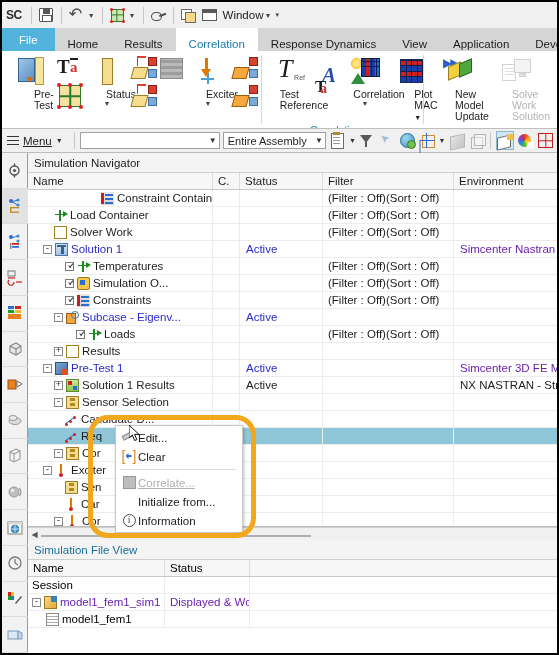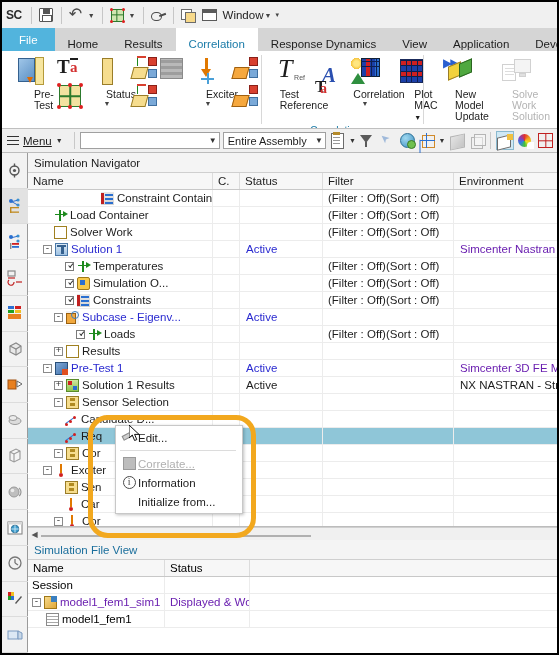--- a/index.html
+++ b/index.html
@@ -1086,37 +1086,45 @@
 
   </div>
 
   <div class="ctxmenu" style="left:113px; top:423px; width:128px;">
     <div class="ctxitem">
       <span class="ci">
           <span class="ic-edit"></span>
         </span>
       <span>Edit...</span>
     </div>
+    <div class="ctxitem">
+      <span class="ci">
+          <span class="ic-clear">
+            <i></i>
+          </span>
+        </span>
+      <span>Clear</span>
+    </div>
     <div class="ctxsep"></div>
     <div class="ctxitem dis">
       <span class="ci">
           <span class="ic-corrsm"></span>
         </span>
       <span>Correlate...</span>
     </div>
     <div class="ctxitem">
+      <span class="ci"></span>
+      <span>Initialize from...</span>
+    </div>
+    <div class="ctxitem">
       <span class="ci">
           <span class="ic-info"></span>
         </span>
       <span>Information</span>
     </div>
-    <div class="ctxitem">
-      <span class="ci"></span>
-      <span>Initialize from...</span>
-    </div>
   </div>
 
   <svg class="cursor" style="left:127px; top:423px;" viewBox="0 0 12 18">
     <polygon points="0,0 0,13 3.3,10 5.6,15.5 7.8,14.6 5.6,9.4 10,9.4" fill="#ffffff" stroke="#111" stroke-width="1"></polygon>
   </svg>
 
   <div class="highlight" style="left:86px; top:413px; width:168px; height:123px;"></div>
 
 </div>
 

